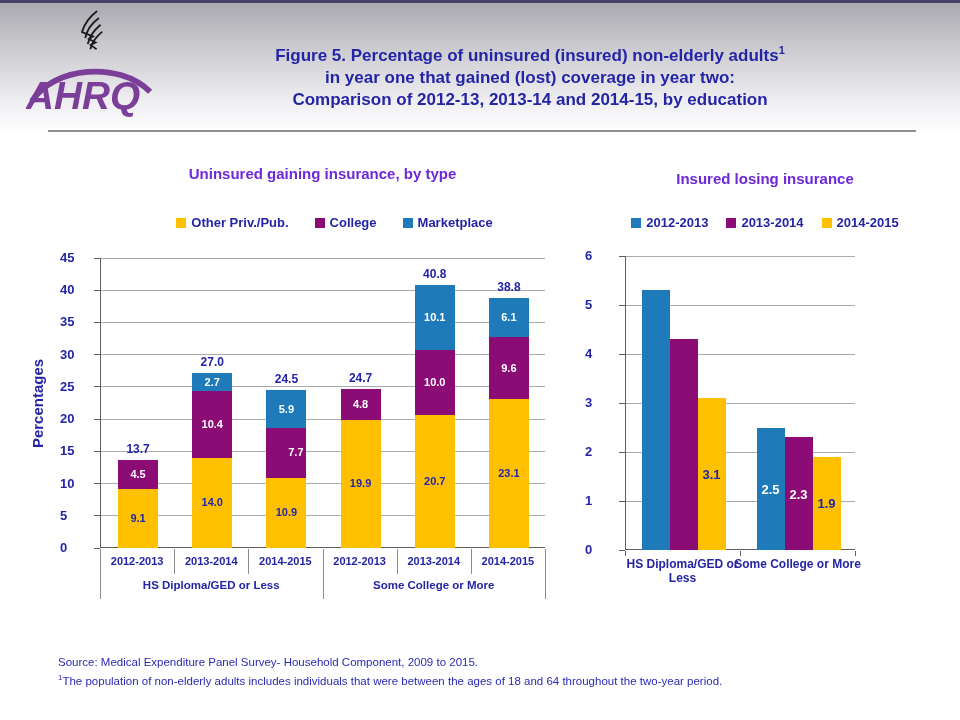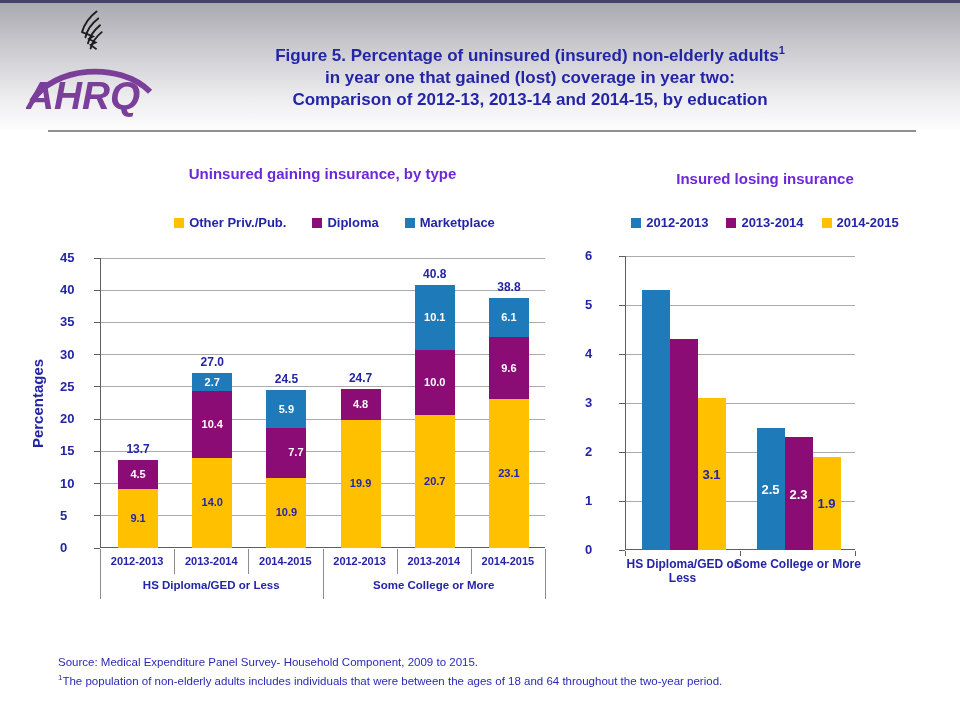--- a/index.html
+++ b/index.html
@@ -86,21 +86,21 @@
   <div class="hr-line"></div>
 
   <div class="chart-title" style="left:100px; top:165px; width:445px;">Uninsured gaining insurance, by type</div>
   <div class="legend" style="left:112px; top:215px; width:445px;text-align:center;" id="legend-left">
       <div class="legend-item">
         <div class="legend-swatch" style="background: rgb(255, 192, 0);"></div>
         <div>Other Priv./Pub.</div>
       </div>
       <div class="legend-item">
         <div class="legend-swatch" style="background: rgb(138, 12, 116);"></div>
-        <div>Diploma</div>
+        <div>College</div>
       </div>
       <div class="legend-item">
         <div class="legend-swatch" style="background: rgb(30, 122, 184);"></div>
         <div>Marketplace</div>
       </div>
     </div>
   <div class="ylabel" style="left:-18px; top:395px; width:110px; text-align:center;">Percentages</div>
   <div id="yticks-left">
       <div class="ytick-label" style="position: absolute; left: 60px; top: 540px;">0</div>
       <div class="ytick-mark" style="left: 94px; top: 547.5px;"></div>

